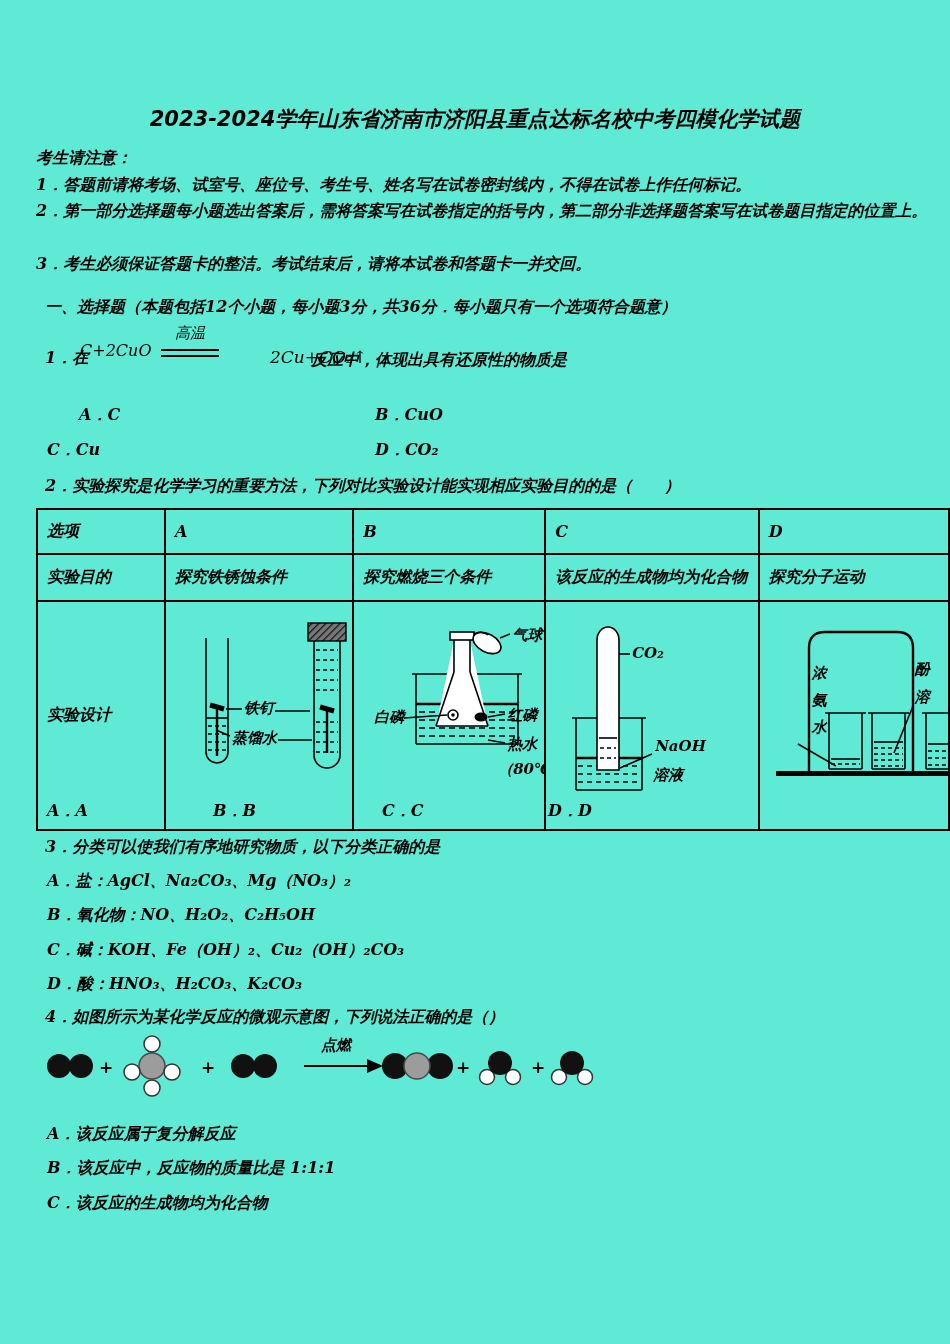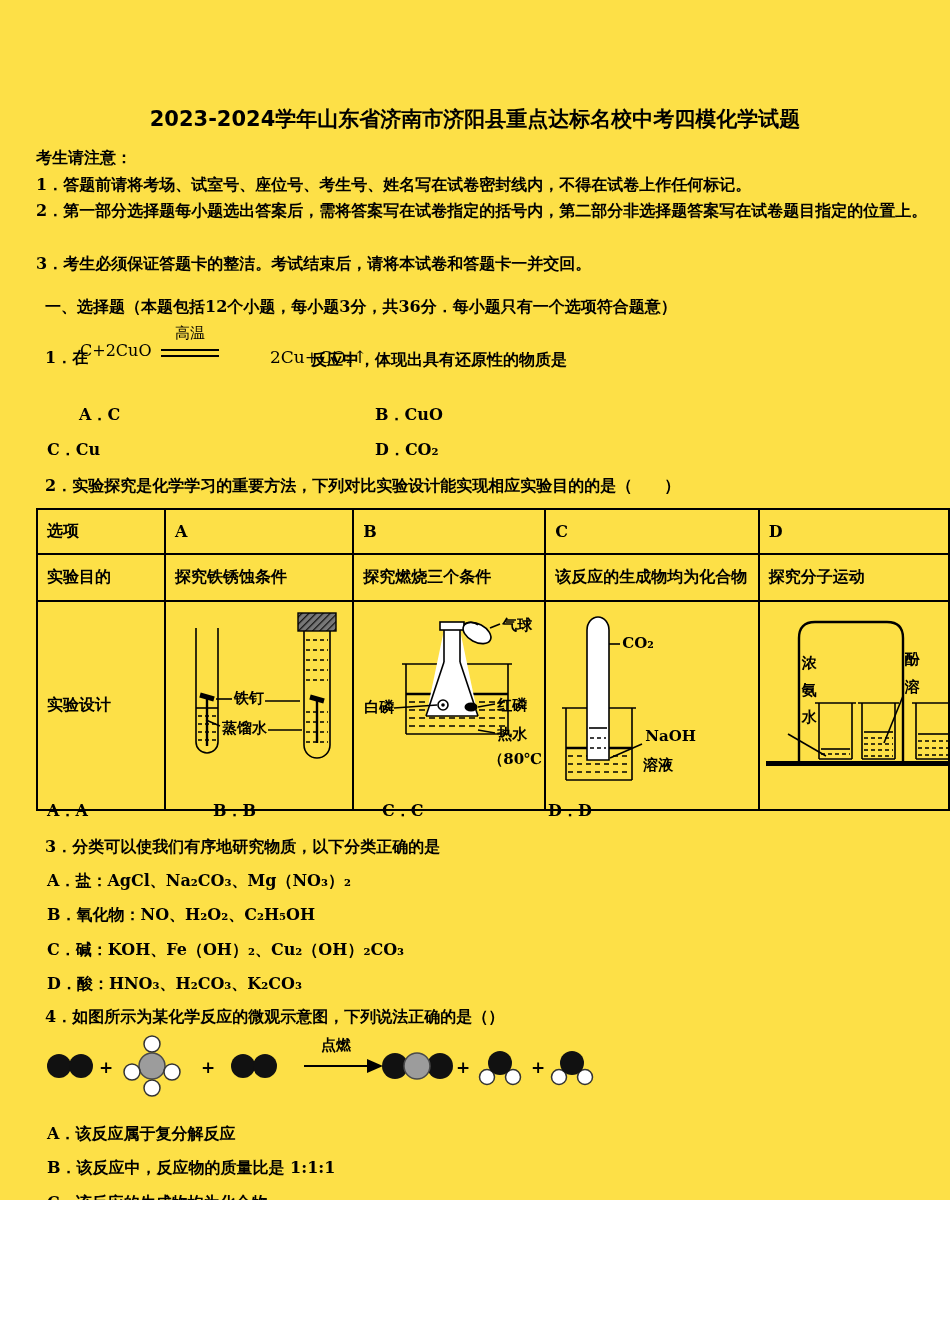--- a/index.html
+++ b/index.html
@@ -1,38 +1,38 @@
 <!DOCTYPE html>
 <html><head>
 <meta charset="utf-8">
 <style>
   html,body { margin:0; padding:0; background:#fff; }
   .page {
-    position:relative; width:950px; height:1200px; background:#fde047;
+    position:relative; width:950px; height:1344px; background:#5eead4;
     overflow:hidden; color:#000;
-    font-family:"DejaVu Serif","Liberation Serif",serif; font-weight:700;
+    font-family:"DejaVu Serif","Liberation Serif",serif; font-weight:700;font-style:italic;
   }
   .abs { position:absolute; }
   .t16 { font-size:16px; line-height:27px; white-space:nowrap; }
   .wrap { white-space:normal; }
   .title {
     font-size:21px; text-align:center; width:100%;
     font-family:"DejaVu Sans","Liberation Sans",sans-serif; font-weight:700;
   }
   
   .eq { position:absolute; left:80px; top:327px; width:235px; height:44px; font-weight:400; }
   .eq-lhs { position:absolute; left:0; bottom:11px; font-size:16px;text-align:center; }
   .eq-cond { position:absolute; left:82px; top:-3px; width:56px; text-align:center; font-size:15px; }
   .eq-dline { position:absolute; left:81px; top:22px; width:58px; height:8px;
     border-top:2px solid #000; border-bottom:2px solid #000; box-sizing:border-box; }
   .eq-rhs { position:absolute; left:142px; bottom:4px; font-size:17px;margin-left:48px; }
   
   .exp-table { position:absolute; left:36px; top:508px; border-collapse:collapse; table-layout:fixed; }
   .exp-table td { border:2px solid #000; padding:0 4px 0 9px; font-size:16px; vertical-align:middle; overflow:hidden; }
-  .exp-table td.diagcell { padding:6px; vertical-align:top; }
+  .exp-table td.diagcell { padding:16px; vertical-align:top; }
   .diag { position:relative; width:100%; height:195px; }
   .diag svg { position:absolute; left:0; top:0; }
   .dlabel { position:absolute; font-size:15px; line-height:19px; white-space:nowrap; font-weight:700; }
   .vtext { position:absolute; width:17px; font-size:15px; line-height:27px; word-break:break-all; white-space:normal; font-weight:700; }
   .ln { stroke:#000; stroke-width:1.6; fill:none; }
   .ln2 { stroke:#000; stroke-width:2.4; fill:none; }
 </style>
 </head>
 <body>
 

